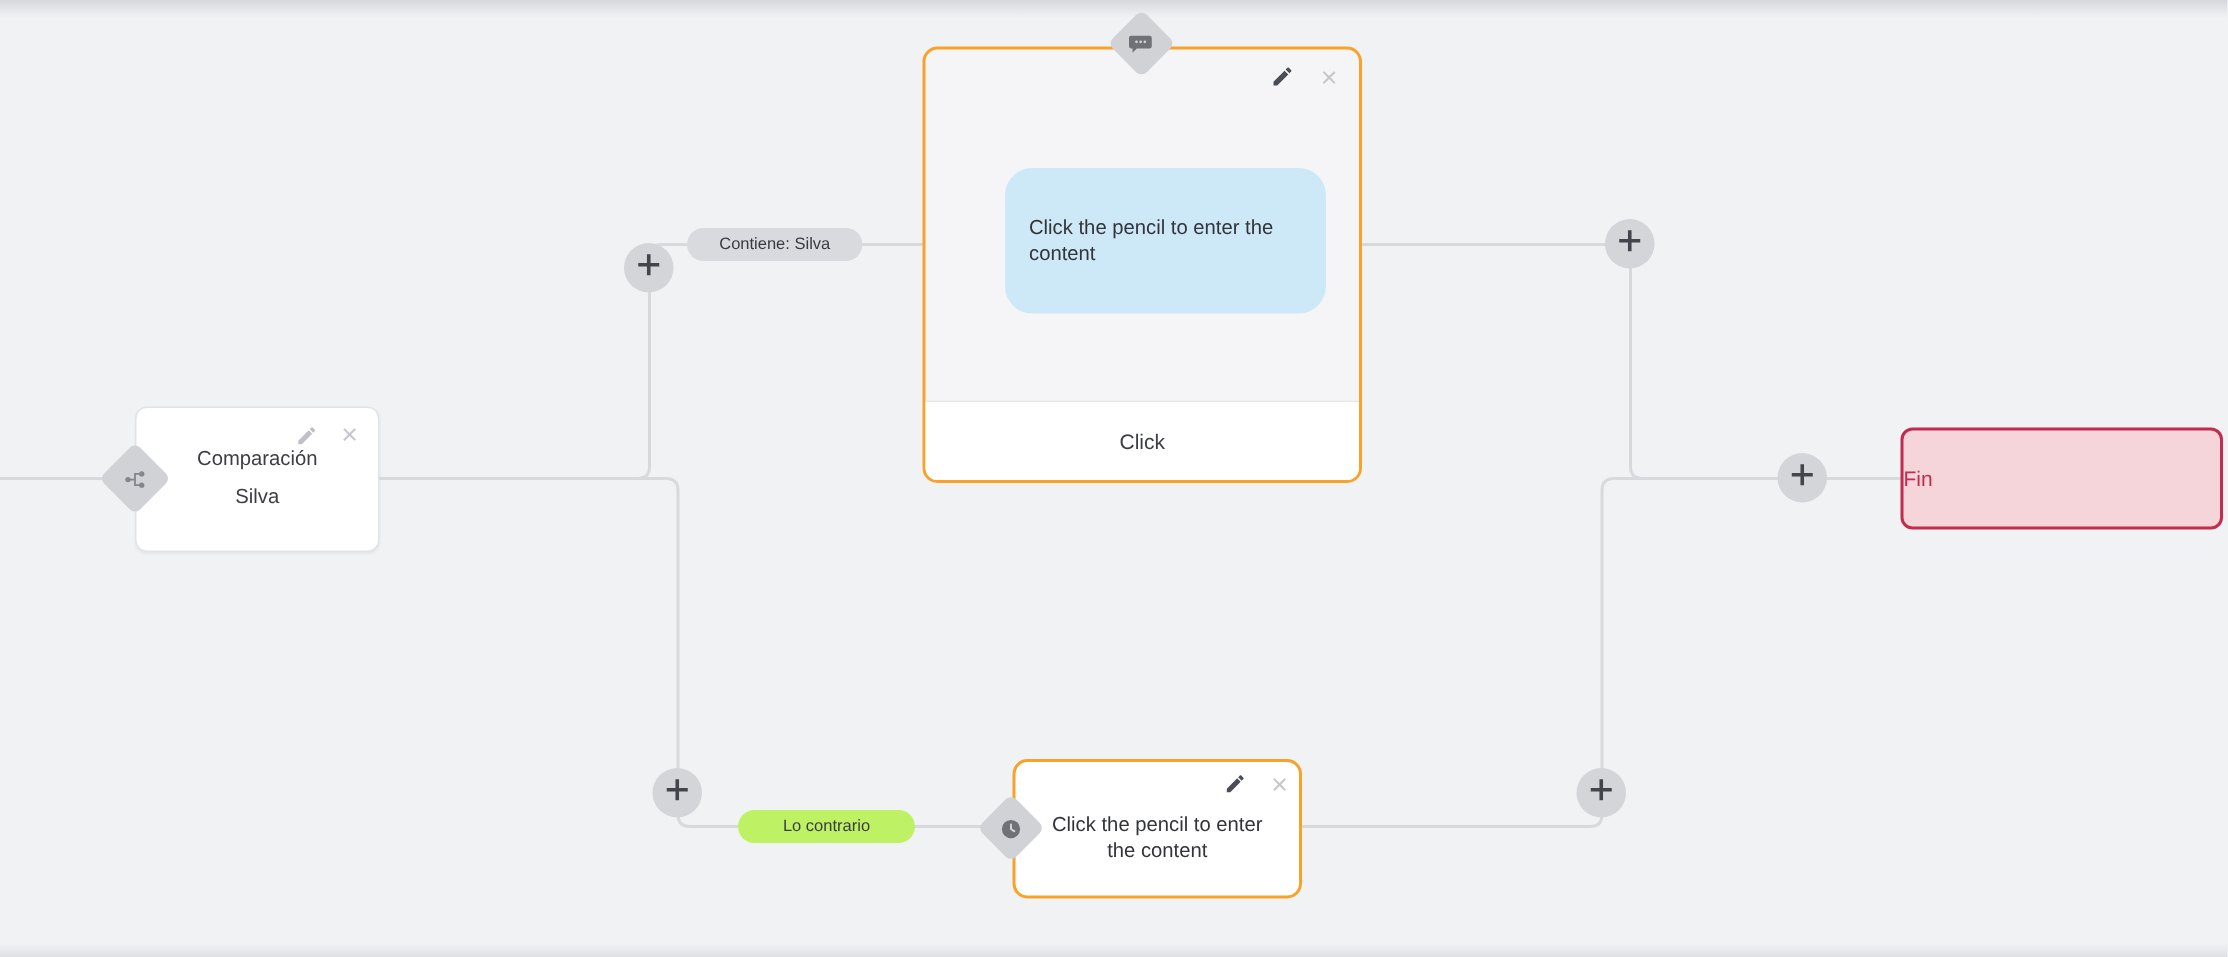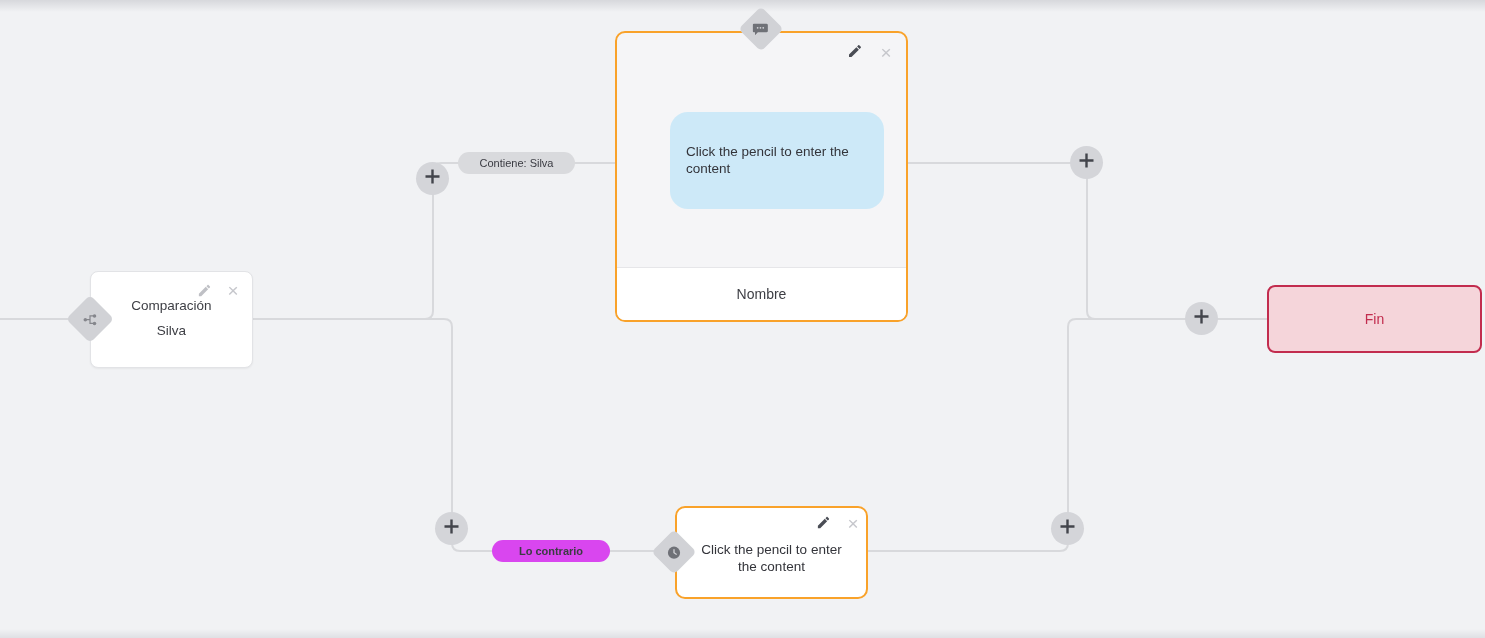--- a/index.html
+++ b/index.html
@@ -29,21 +29,21 @@
   .diamond .glyph{transform:rotate(-45deg);display:flex;}
 
   
   .plus-btn{position:absolute;width:33px;height:33px;border-radius:50%;
     background:#d4d5d9;z-index:4;display:flex;align-items:center;justify-content:center;cursor:pointer;}
 
   
   .pill{position:absolute;height:22px;display:flex;align-items:center;justify-content:center;
     font-size:11px;color:#3a3b42;border-radius:11px;z-index:3;padding:0 14px;box-sizing:border-box;}
   .pill-gray{background:#d9dadd;text-align:right;}
-  .pill-white{background:#d946ef;font-weight:bold;}
+  .pill-white{background:#bef264;}
 
   
   .comparison-node{left:90px;top:271px;width:163px;height:97px;background:#fff;
     border:1px solid #e2e3e6;border-radius:8px;box-shadow:0 1px 2px rgba(0,0,0,.05);
     display:flex;flex-direction:column;align-items:center;justify-content:flex-start;
     padding-top:26px;gap:10px;font-size:13.5px;}
   .comparison-node .icon-btn.edit{left:103px;top:8px;}
   .comparison-node .icon-btn.del{left:132px;top:8px;}
   .diamond-comparison{left:73px;top:302px;width:34px;height:34px;}
 
@@ -65,21 +65,21 @@
     border:2px solid #f9a22a;border-radius:10px;box-sizing:border-box;
     display:flex;align-items:flex-start;justify-content:center;text-align:center;
     padding:34px 18px 0;font-size:13.5px;line-height:1.25;color:#33343a;}
   .delay-node .icon-btn.edit{left:136px;top:4px;}
   .delay-node .icon-btn.del{left:166px;top:5px;}
   .diamond-delay{left:658px;top:536px;width:32px;height:32px;}
 
   
   .end-node{left:1267px;top:285px;width:215px;height:68px;background:#f5d5da;
     border:2px solid #c22c4e;border-radius:8px;display:flex;align-items:center;
-    justify-content:center;font-size:14px;color:#c22c4e;}
+    justify-content:flex-start;font-size:14px;color:#c22c4e;}
 
   
   .plus-a{left:416px;top:162px;}
   .plus-b{left:435px;top:512px;}
   .plus-c{left:1070px;top:146px;}
   .plus-d{left:1051px;top:512px;}
   .plus-e{left:1185px;top:302px;}
 
   .pill-a{left:458px;top:152px;width:117px;}
   .pill-b{left:492px;top:540px;width:118px;}
@@ -172,21 +172,21 @@
       <path class="pencil-dark" d="M3 17.25V21h3.75L17.81 9.94l-3.75-3.75L3 17.25zM20.71 7.04c.39-.39.39-1.02 0-1.41l-2.34-2.34c-.39-.39-1.02-.39-1.41 0l-1.83 1.83 3.75 3.75 1.83-1.83z"></path>
     </svg>
   </div>
   <div class="icon-btn del">
     <span class="close-x">×</span>
   </div>
   <div class="bubble">
     <span>Click the pencil to enter the content</span>
   </div>
   <div class="message-footer">
-    <span>Nombre</span>
+    <span>Click</span>
   </div>
 </div>
 <div class="diamond diamond-message">
   <span class="glyph">
     <svg width="16" height="15" viewBox="0 0 16 15">
       <path fill="#6f7177" d="M1.5 1.5 h13 a1.5 1.5 0 0 1 1.5 1.5 v6 a1.5 1.5 0 0 1 -1.5 1.5 h-9 l-3 3 v-3 h-1 a1.5 1.5 0 0 1 -1.5 -1.5 v-6 a1.5 1.5 0 0 1 1.5 -1.5z" transform="translate(0,0.5) scale(0.95)"></path>
       <g fill="#d1d2d6">
         <circle cx="5" cy="6" r="0.9"></circle>
           <circle cx="7.8" cy="6" r="0.9"></circle>
           <circle cx="10.6" cy="6" r="0.9"></circle>

